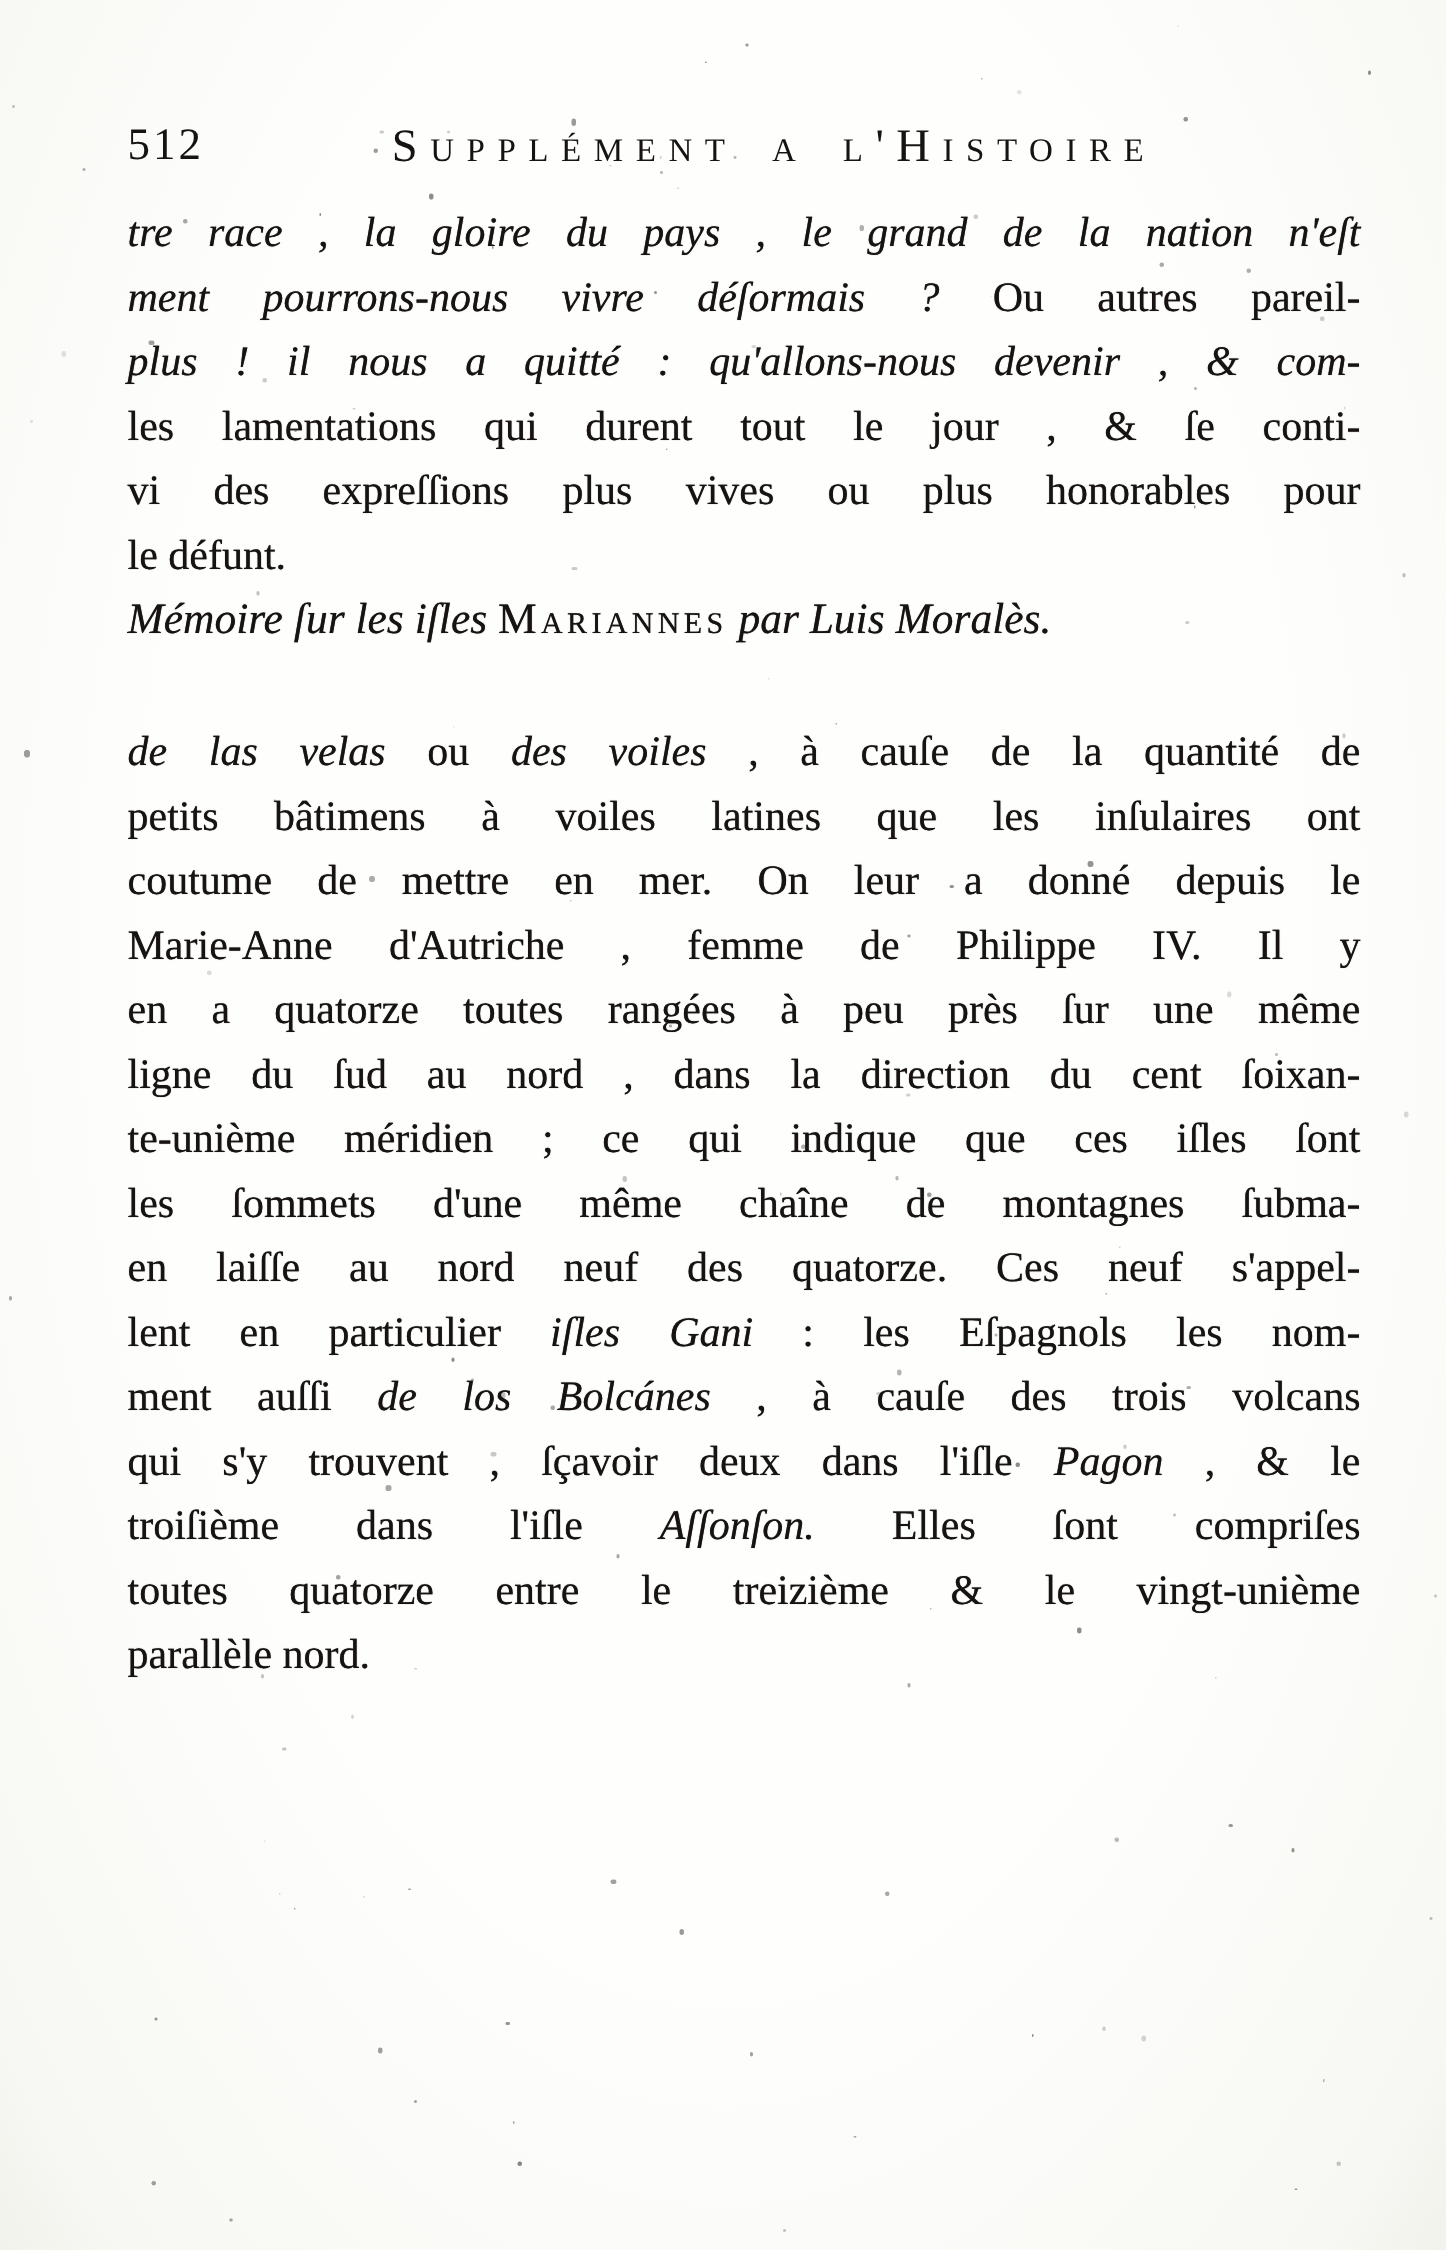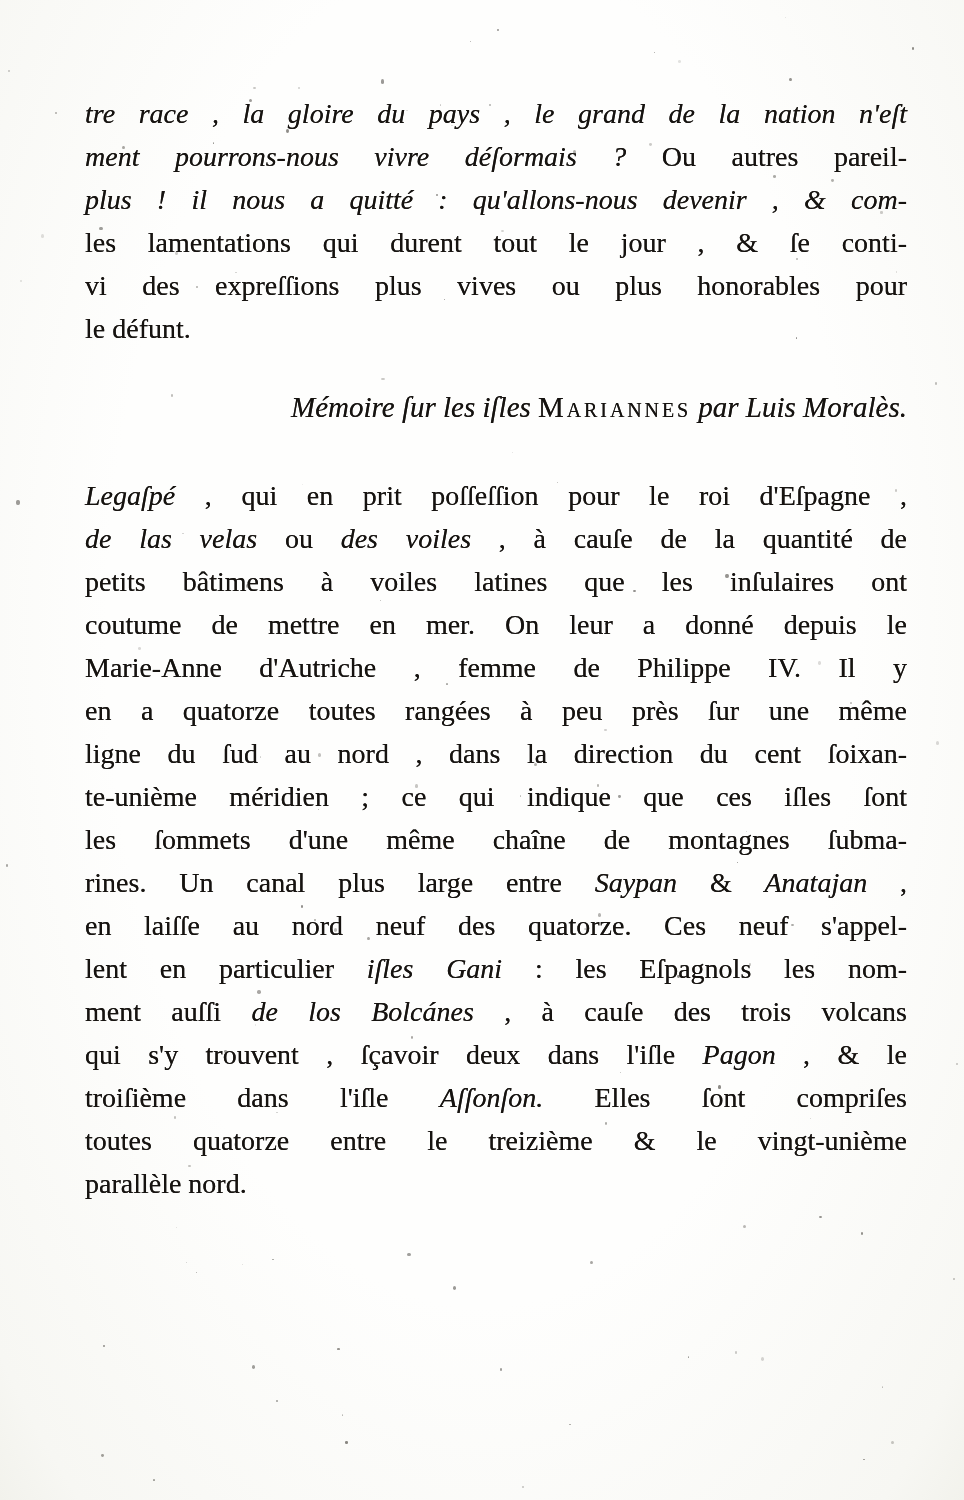--- a/index.html
+++ b/index.html
@@ -53,59 +53,60 @@
   }
   .line.noj { text-align: left; text-align-last: left; }
   .line.indent { padding-left: 32px; }
   .line i, .heading i { font-style: italic; }
   .sc {
     font-variant: small-caps;
     font-style: normal;
     letter-spacing: 0.10em;
   }
   .heading {
-    margin-top: 36px;
     height: 42px;
     line-height: 42px;
     font-size: 29px;
-    text-align: right;
+    text-align: left;
     text-shadow: 0 0 0.5px rgba(22,19,16,0.85);
     white-space: nowrap;
   }
   .speck { position: absolute; border-radius: 50%; background: #2a261f; pointer-events: none; }
 </style>
 </head>
 <body>
 
 <div class="page">
   <div class="col">
 
+    <div class="hdr">
+      <span class="pagenum">512</span>
+      <span class="running">Supplément a l'Histoire</span>
+    </div>
 
     <div class="para para-cont" id="para-cont">
         <div class="line"><i>tre race , la gloire du pays , le grand de la nation n'eſt</i></div>
         <div class="line"><i>ment pourrons-nous vivre déſormais ? </i><span>Ou autres pareil-</span></div>
         <div class="line"><i>plus ! il nous a quitté : qu'allons-nous devenir , &amp; com-</i></div>
         <div class="line"><span>les lamentations qui durent tout le jour , &amp; ſe conti-</span></div>
         <div class="line"><span>vi des expreſſions plus vives ou plus honorables pour</span></div>
         <div class="line noj"><span>le défunt.</span></div>
       </div>
 
     <div class="heading" id="heading"><i>Mémoire ſur les iſles </i><span class="sc">Mariannes</span><i> par Luis Moralès.</i></div>
 
     <div class="para para-main" id="para-main">
-        <div class="line"><i>Legaſpé</i><span> , qui en prit poſſeſſion pour le roi d'Eſpagne ,</span></div>
         <div class="line"><i>de las velas</i><span> ou </span><i>des voiles</i><span> , à cauſe de la quantité de</span></div>
         <div class="line"><span>petits bâtimens à voiles latines que les inſulaires ont</span></div>
         <div class="line"><span>coutume de mettre en mer. On leur a donné depuis le</span></div>
         <div class="line"><span>Marie-Anne d'Autriche , femme de Philippe IV. Il y</span></div>
         <div class="line"><span>en a quatorze toutes rangées à peu près ſur une même</span></div>
         <div class="line"><span>ligne du ſud au nord , dans la direction du cent ſoixan-</span></div>
         <div class="line"><span>te-unième méridien ; ce qui indique que ces iſles ſont</span></div>
         <div class="line"><span>les ſommets d'une même chaîne de montagnes ſubma-</span></div>
-        <div class="line"><span>rines. Un canal plus large entre </span><i>Saypan</i><span> &amp; </span><i>Anatajan</i><span> ,</span></div>
         <div class="line"><span>en laiſſe au nord neuf des quatorze. Ces neuf s'appel-</span></div>
         <div class="line"><span>lent en particulier </span><i>iſles Gani</i><span> : les Eſpagnols les nom-</span></div>
         <div class="line"><span>ment auſſi </span><i>de los Bolcánes</i><span> , à cauſe des trois volcans</span></div>
         <div class="line"><span>qui s'y trouvent , ſçavoir deux dans l'iſle </span><i>Pagon</i><span> , &amp; le</span></div>
         <div class="line"><span>troiſième dans l'iſle </span><i>Aſſonſon.</i><span> Elles ſont compriſes</span></div>
         <div class="line"><span>toutes quatorze entre le treizième &amp; le vingt-unième</span></div>
         <div class="line noj"><span>parallèle nord.</span></div>
       </div>
 
   </div>

